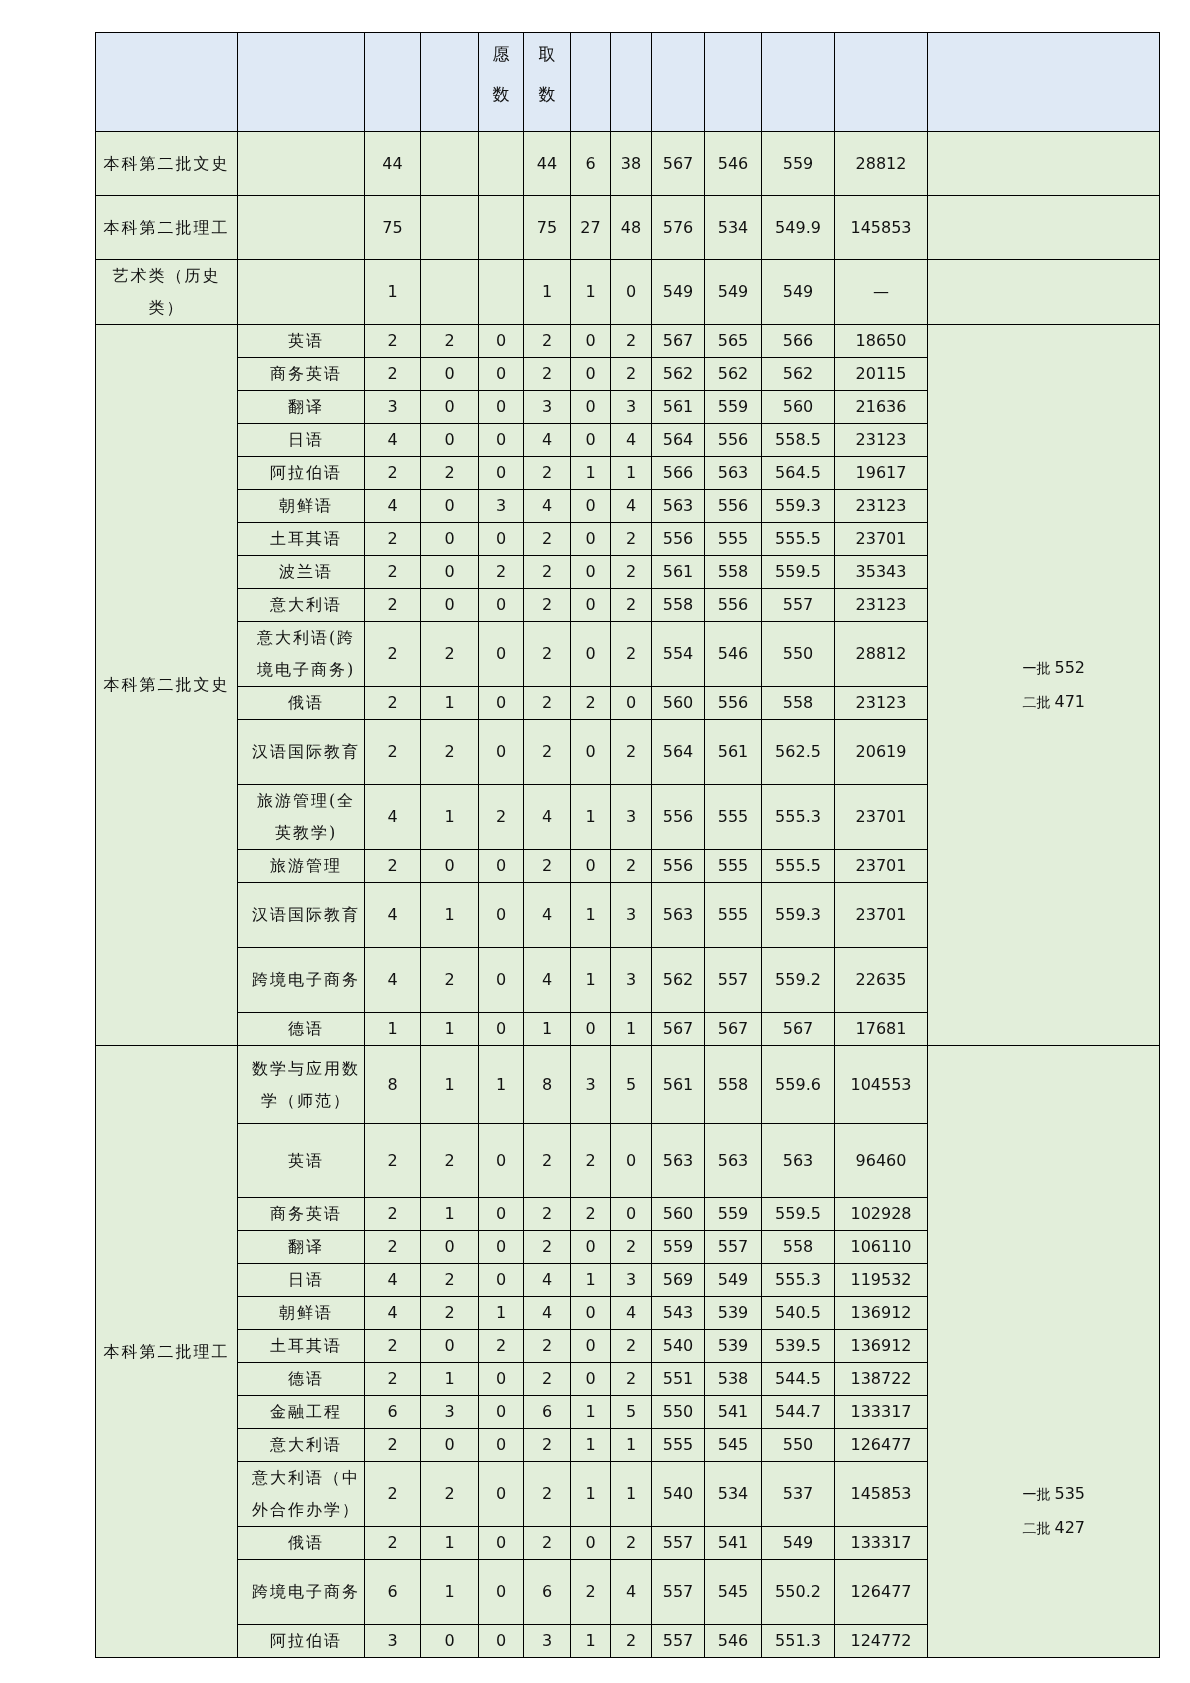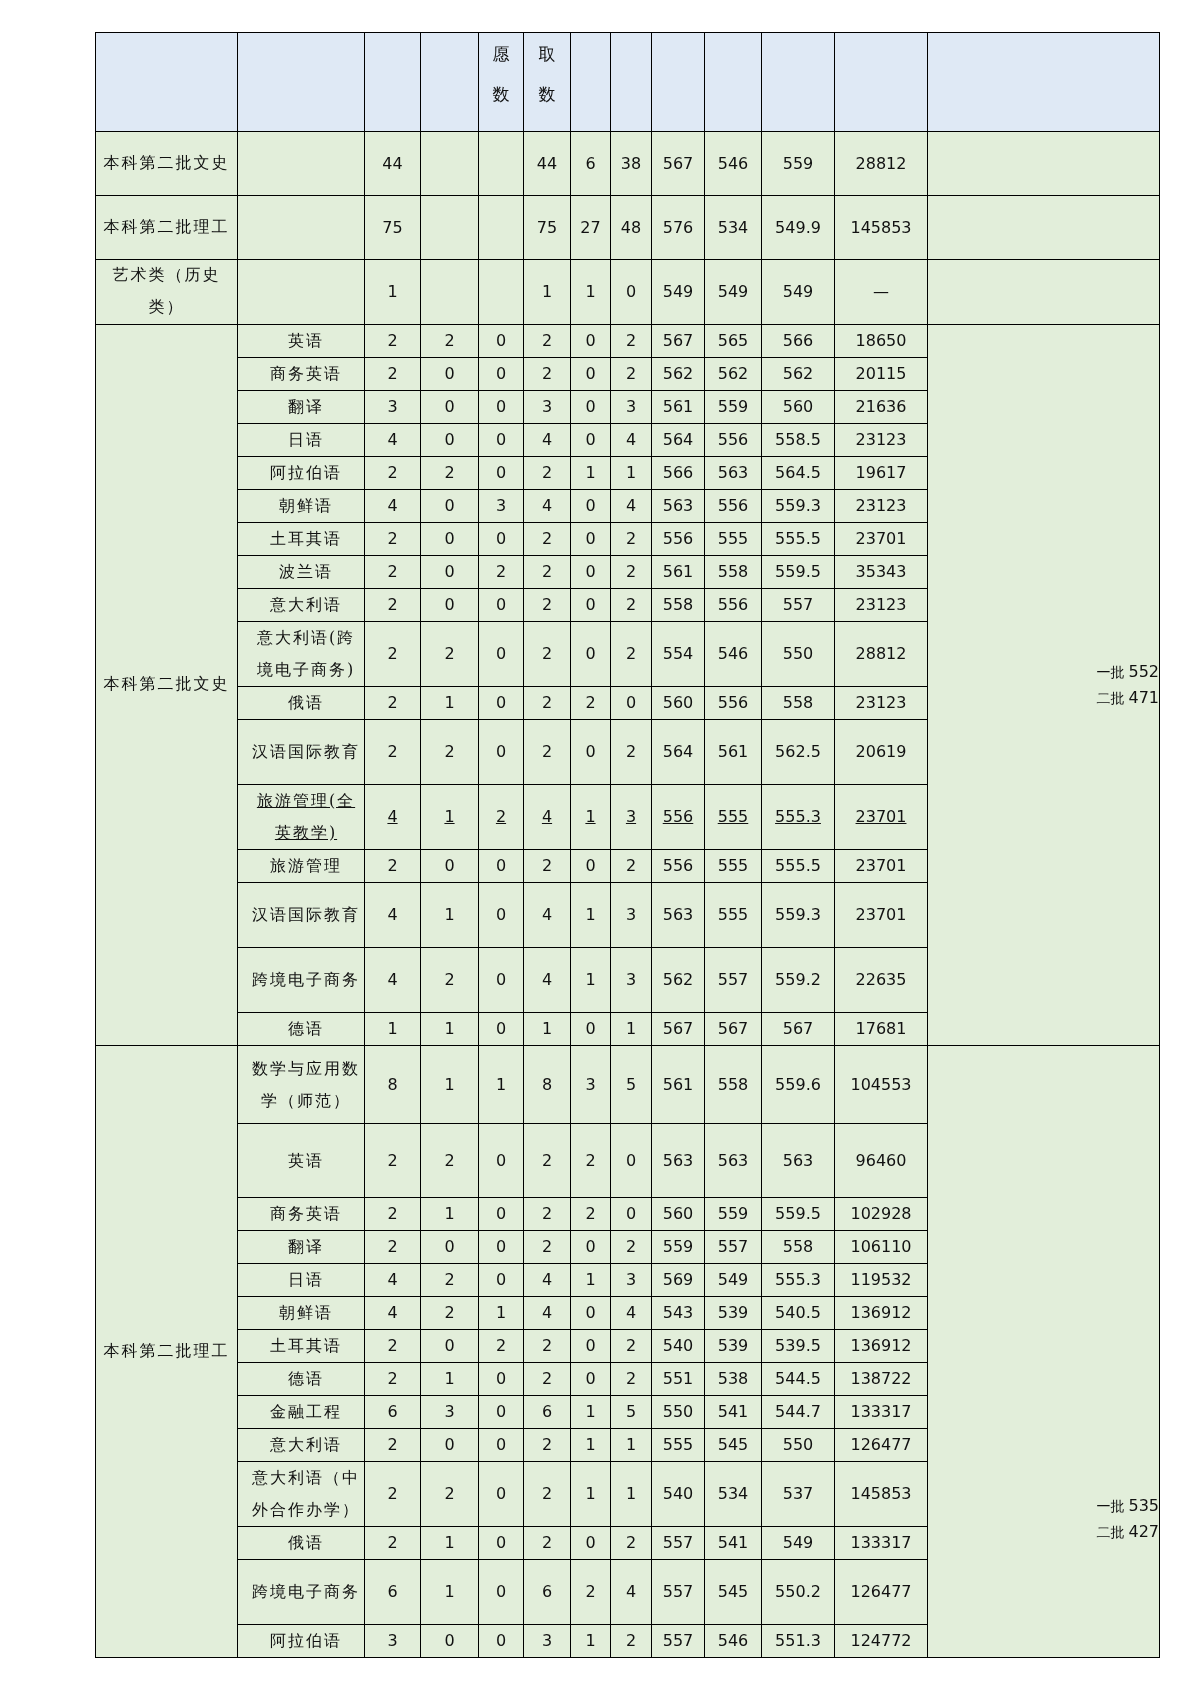--- a/index.html
+++ b/index.html
@@ -5,23 +5,23 @@
   html, body { margin: 0; padding: 0; background: #ffffff; }
   body { width: 1190px; height: 1683px; position: relative; overflow: hidden;
          font-family: "DejaVu Sans", "Liberation Sans", sans-serif; color: #111; }
   table.sheet { position: absolute; left: 95px; top: 32px; border-collapse: collapse;
                 table-layout: fixed; width: 1064px; }
   table.sheet td { border: 1.3px solid #000; text-align: center; vertical-align: middle;
                    font-size: 16px; padding: 0; line-height: 32px; }
   tr.head td { background: #dfe9f5; height: 98px; }
   tr.body td { background: #e2eeda; }
   td.major { text-align: left; padding-left: 10px !important; font-family: "DejaVu Serif", "Liberation Serif", serif; font-size: 15.5px; letter-spacing: 2px; }
-  td.cat { font-family: Liberation Mono, monospace; font-size: 15.5px; letter-spacing: 2px; padding: 0 6px; }
+  td.cat { font-family: Liberation Sans, sans-serif; font-size: 15.5px; letter-spacing: 2px; padding: 0 6px; }
   .head-text { display: block; line-height: 38px; font-size: 17px; padding-top: 2px; }
-  .note-line { display: block; text-align: right; line-height: 26px; font-size: 16px; }
+  .note-line { display: block; text-align: right; padding-right: 74px; line-height: 33px; font-size: 16px; }
   .note-line .k { font-family: "DejaVu Serif", "Liberation Serif", serif; font-size: 14px; margin-right: 4px; }
 </style>
 </head>
 <body>
 
 <table class="sheet">
   <colgroup>
     <col style="width:142px">
       <col style="width:127px">
       <col style="width:56px">
@@ -257,21 +257,21 @@
         <td>2</td>
         <td>0</td>
         <td>2</td>
         <td>0</td>
         <td>2</td>
         <td>564</td>
         <td>561</td>
         <td>562.5</td>
         <td>20619</td>
       </tr>
-      <tr class="body" style="height: 65px; text-decoration: underline;">
+      <tr class="body" style="height: 65px;">
         <td class="major">旅游管理(全英教学)</td>
         <td>4</td>
         <td>1</td>
         <td>2</td>
         <td>4</td>
         <td>1</td>
         <td>3</td>
         <td>556</td>
         <td>555</td>
         <td>555.3</td>

